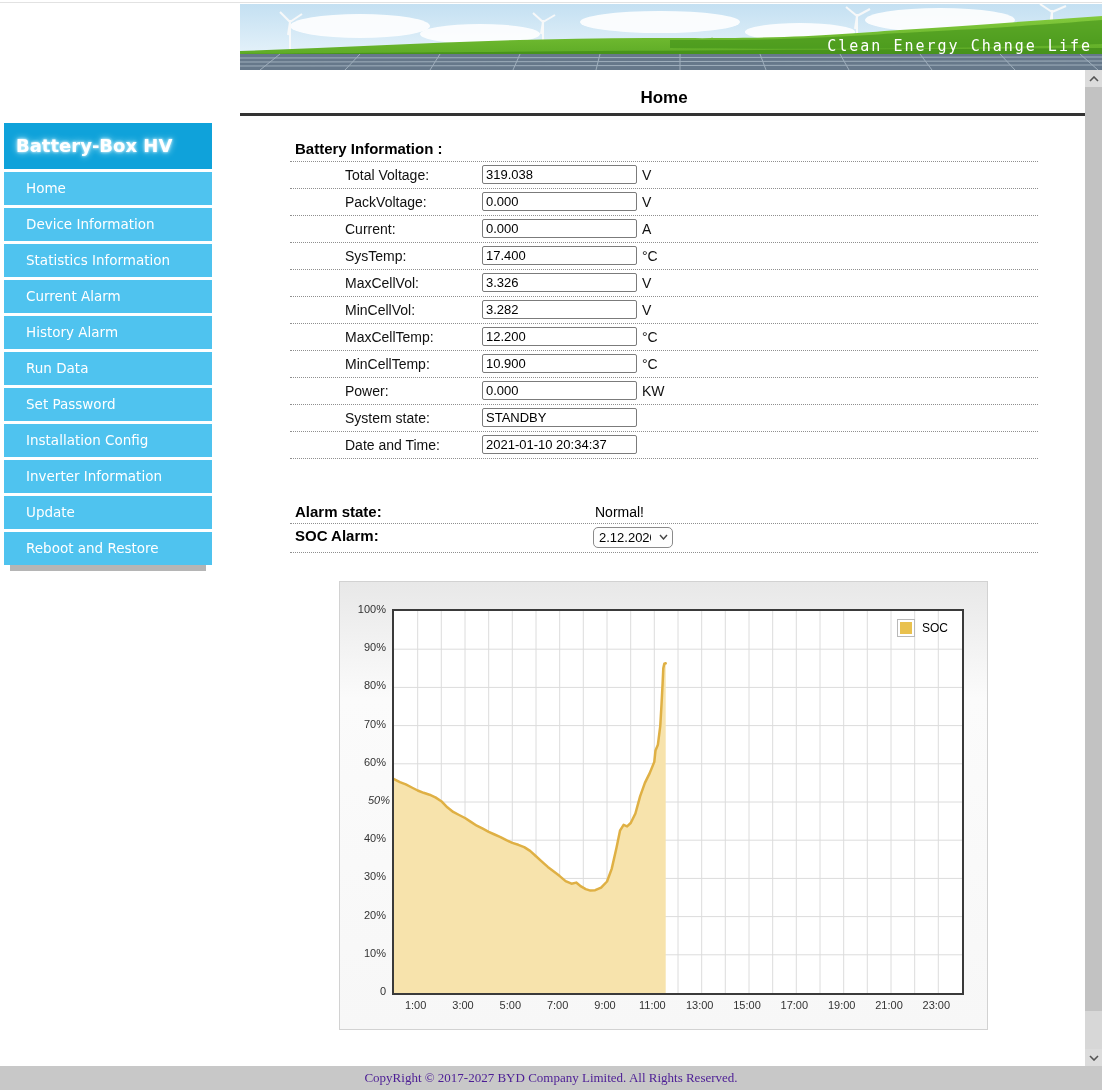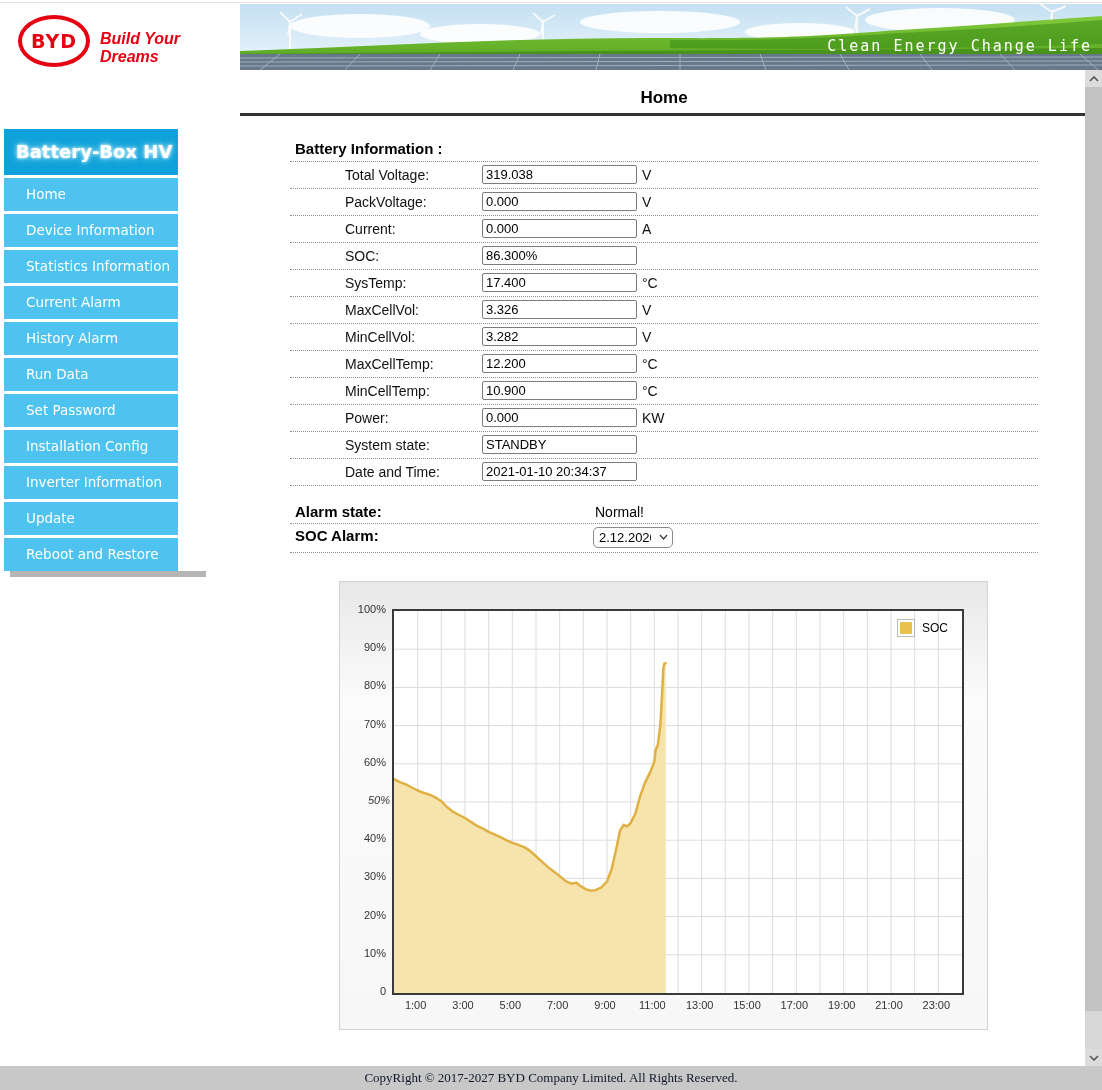--- a/index.html
+++ b/index.html
@@ -16,21 +16,21 @@
   .slogan{position:absolute;left:100px;top:26px;color:#e60012;font-weight:bold;font-style:italic;
           font-size:16px;font-family:"Liberation Sans",sans-serif;}
 
   
   .banner{position:absolute;left:240px;top:4px;width:862px;height:66px;overflow:hidden;text-align:center;}
   .banner svg{position:absolute;left:0;top:0;}
   .tagline{position:absolute;right:10px;top:33px;color:#fff;
            font-family:"DejaVu Sans Mono","Liberation Mono",monospace;font-size:15px;letter-spacing:2px;}
 
   
-  .sidebar{position:absolute;left:4px;top:129px;width:174px;}
+  .sidebar{position:absolute;left:4px;top:123px;width:208px;}
   .sidebar-title{height:46px;background:#0fa2da;color:#fff;font-family:"DejaVu Sans",sans-serif;
                  font-weight:bold;font-size:18px;line-height:46px;padding-left:12px;
                  text-shadow:0 0 7px #c9f4ff,0 0 3px #ffffff;}
   .side-list{list-style:none;margin:0;padding:0;}
   .side-item{height:33px;margin-top:3px;background:#4fc3ef;color:#fff;font-size:13.5px;
              line-height:33px;padding-left:22px;cursor:pointer;font-family:"DejaVu Sans",sans-serif;}
   .sidebar-shadow{height:6px;margin:0 0 0 6px;background:#b5b5b5;width:196px;}
 
   
   .content{position:absolute;left:240px;top:70px;width:848px;}
@@ -77,34 +77,28 @@
   
   .scrollbar{position:absolute;right:0;top:70px;width:17px;height:996px;background:#d7d7d7;}
   .sb-btn{position:absolute;left:0;width:17px;height:17px;background:#dcdcdc;
           display:flex;align-items:center;justify-content:center;}
   .sb-up{top:0;}
   .sb-down{bottom:0;}
   .sb-thumb{position:absolute;left:0;top:17px;width:17px;height:924px;background:#c2c2c2;}
 
   
   .footer{position:absolute;left:0;top:1066px;width:1102px;height:24px;background:#c8c8c8;
-          text-align:center;line-height:24px;font-family:"Liberation Serif",serif;font-size:13px;color:#0f172a;}
+          text-align:center;line-height:24px;font-family:"Liberation Serif",serif;font-size:13px;color:#4c1d95;}
 </style>
 </head>
 <body>
 
 <div class="page">
   <div class="top-line"></div>
 
-  <div class="logo-area">
-    <div class="byd-oval">
-      <span>BYD</span>
-    </div>
-    <div class="slogan">Build Your Dreams</div>
-  </div>
 
   <div class="banner">
     <svg width="862" height="66" viewBox="0 0 862 66">
       <defs>
         <linearGradient id="sky" x1="0" y1="0" x2="0" y2="1">
           <stop offset="0" stop-color="#c4e0f2"></stop>
             <stop offset="1" stop-color="#eef7fc"></stop>
         </linearGradient>
         <linearGradient id="grass" x1="0" y1="0" x2="0" y2="1">
           <stop offset="0" stop-color="#83ca3c"></stop>
@@ -210,25 +204,20 @@
             <input class="info-input" type="text" value="0.000" style="">
             <span class="info-unit">V</span>
           </div>
 
           <div class="info-row">
             <span class="info-label">Current:</span>
             <input class="info-input" type="text" value="0.000" style="">
             <span class="info-unit">A</span>
           </div>
 
-          <div class="info-row">
-            <span class="info-label">SOC:</span>
-            <input class="info-input" type="text" value="86.300%" style="">
-            <span class="info-unit"></span>
-          </div>
 
           <div class="info-row">
             <span class="info-label">SysTemp:</span>
             <input class="info-input" type="text" value="17.400" style="">
             <span class="info-unit">°C</span>
           </div>
 
           <div class="info-row">
             <span class="info-label">MaxCellVol:</span>
             <input class="info-input" type="text" value="3.326" style="">

